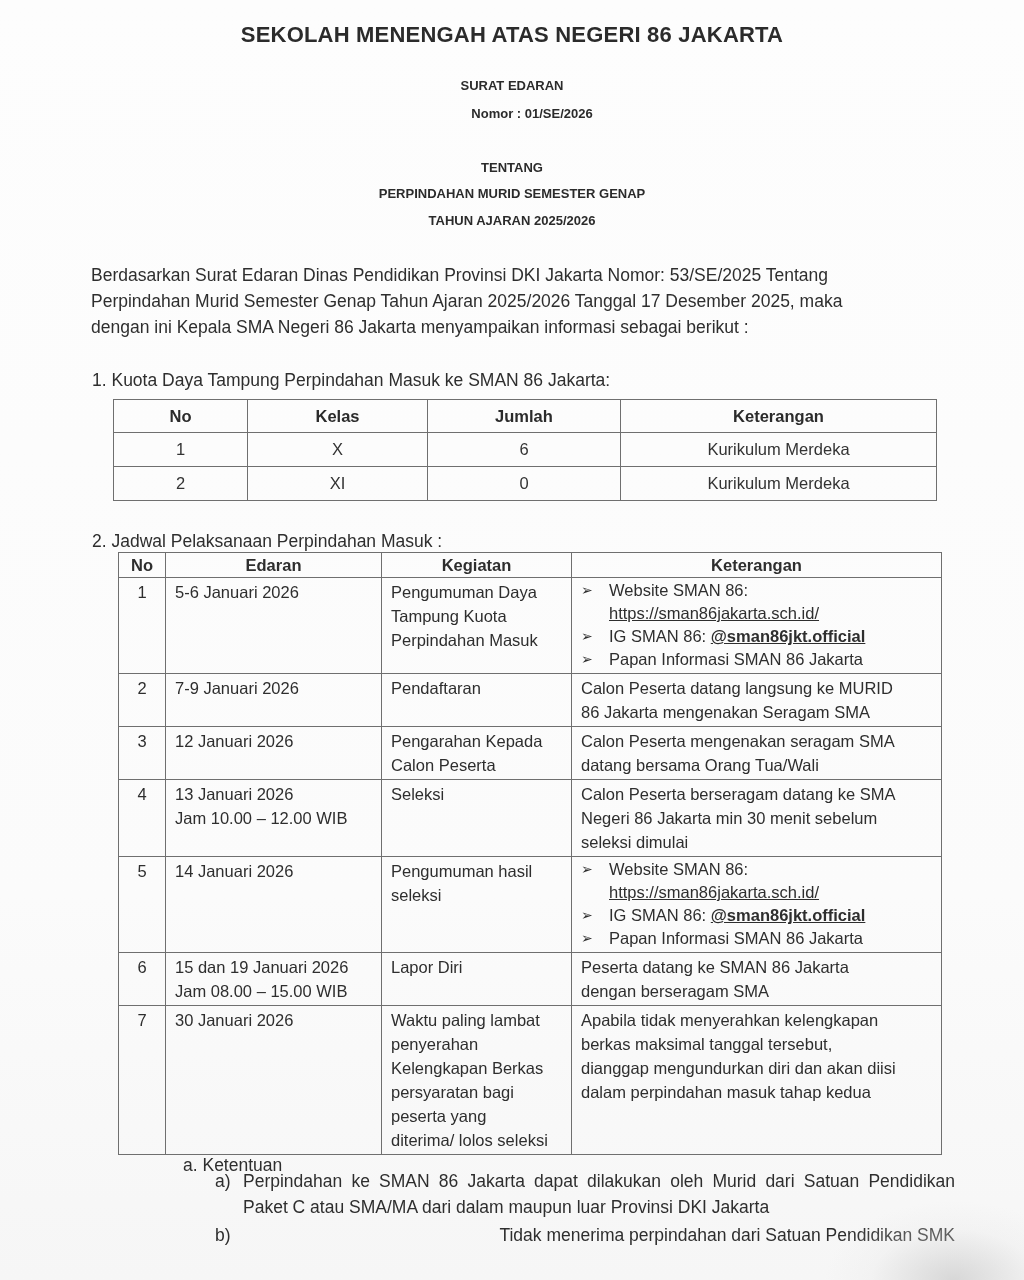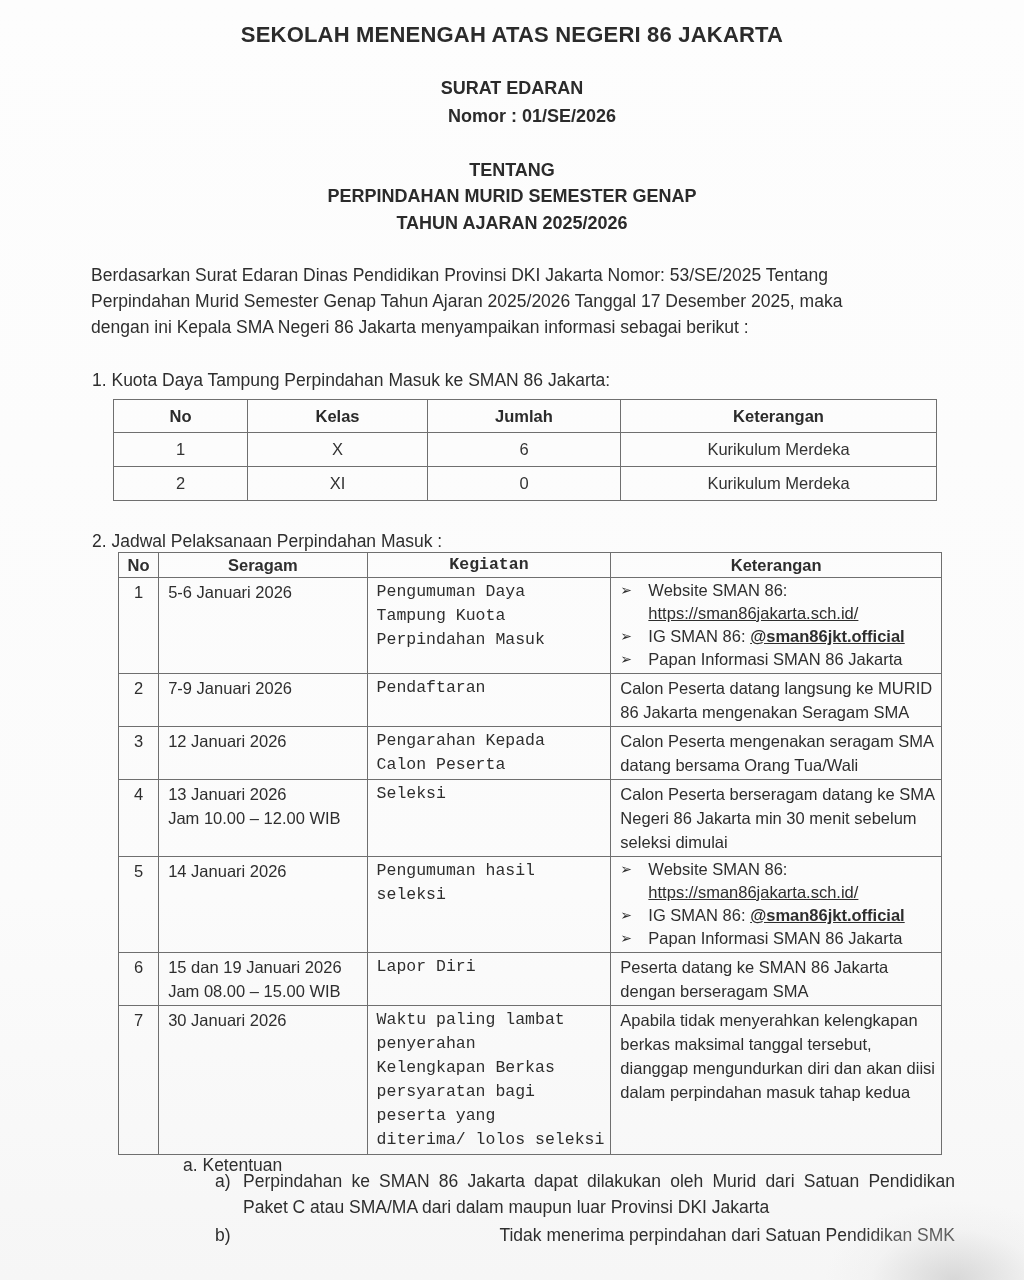--- a/index.html
+++ b/index.html
@@ -18,21 +18,21 @@
     }
     .page { position: absolute; left: 0; top: 0; width: 1024px; height: 1280px; }
 
     .school-name {
       position: absolute; left: 0; width: 1024px; top: 22px;
       text-align: center; font-weight: bold; font-size: 22px; letter-spacing: 0.2px;
       color: #2b2b2b;
     }
     .center-line {
       position: absolute; left: 0; width: 1024px; text-align: center;
-      font-weight: bold; font-size: 18px; color: #2b2b2b;
+      font-weight: bold; font-size: 13px; color: #2b2b2b;
     }
     #l-surat { top: 78px; }
     #l-nomor { top: 106px; padding-left: 20px; }
     #l-tentang { top: 160px; }
     #l-perihal1 { top: 186px; }
     #l-perihal2 { top: 213px; }
 
     .intro {
       position: absolute; left: 91px; top: 262px; width: 860px;
       font-size: 17.5px; line-height: 26px; color: #2e2e2e;
@@ -56,21 +56,21 @@
     #quota-table .c1 { width: 131px; }
     #quota-table .c2 { width: 177px; }
     #quota-table .c3 { width: 190px; }
 
     
     #schedule-table { left: 118px; top: 552px; width: 824px; font-size: 16.5px; color: #2e2e2e; }
     #schedule-table th { font-weight: bold; height: 24px; text-align: center; padding: 0; line-height: 22px; }
     #schedule-table td { vertical-align: top; padding: 2px 6px 2px 9px; line-height: 24px; }
     #schedule-table td.no { text-align: center; padding-left: 0; padding-right: 0; width: 46px; }
     #schedule-table .w-tgl { width: 216px; box-sizing: border-box; }
-    #schedule-table .w-keg { width: 190px; box-sizing: border-box; font-family: Liberation Mono, monospace; }
+    #schedule-table .w-keg { width: 190px; box-sizing: border-box; }
     .line { display: block; white-space: nowrap; }
 
     .bullet { display: block; white-space: nowrap; position: relative; padding-left: 28px; line-height: 23px; }
     .bullet .arrow { position: absolute; left: 0; top: 0; font-size: 14px; }
     .bullet-cont { display: block; white-space: nowrap; padding-left: 28px; line-height: 23px; }
     .link { text-decoration: underline; color: #2e2e2e; }
     .ig { font-weight: bold; text-decoration: underline; }
 
     .ketentuan-title { position: absolute; left: 183px; top: 1155px; font-size: 17.5px; color: #2e2e2e; }
     .ket-item { position: absolute; left: 215px; font-size: 17.5px; color: #2e2e2e; line-height: 26px; width: 740px; }
@@ -128,21 +128,21 @@
     </tr>
   </tbody>
     </table>
 
   <div class="section-title" id="sec2">2. Jadwal Pelaksanaan Perpindahan Masuk :</div>
 
   <table id="schedule-table">
     <tbody>
         <tr>
       <th class="no">No</th>
-      <th class="w-tgl">Seragam</th>
+      <th class="w-tgl">Edaran</th>
       <th class="w-keg">Kegiatan</th>
       <th>Keterangan</th>
     </tr>
 
     <tr>
       <td class="no">1</td>
       <td class="w-tgl">
         <span class="line">5-6 Januari 2026</span>
       </td>
       <td class="w-keg">

